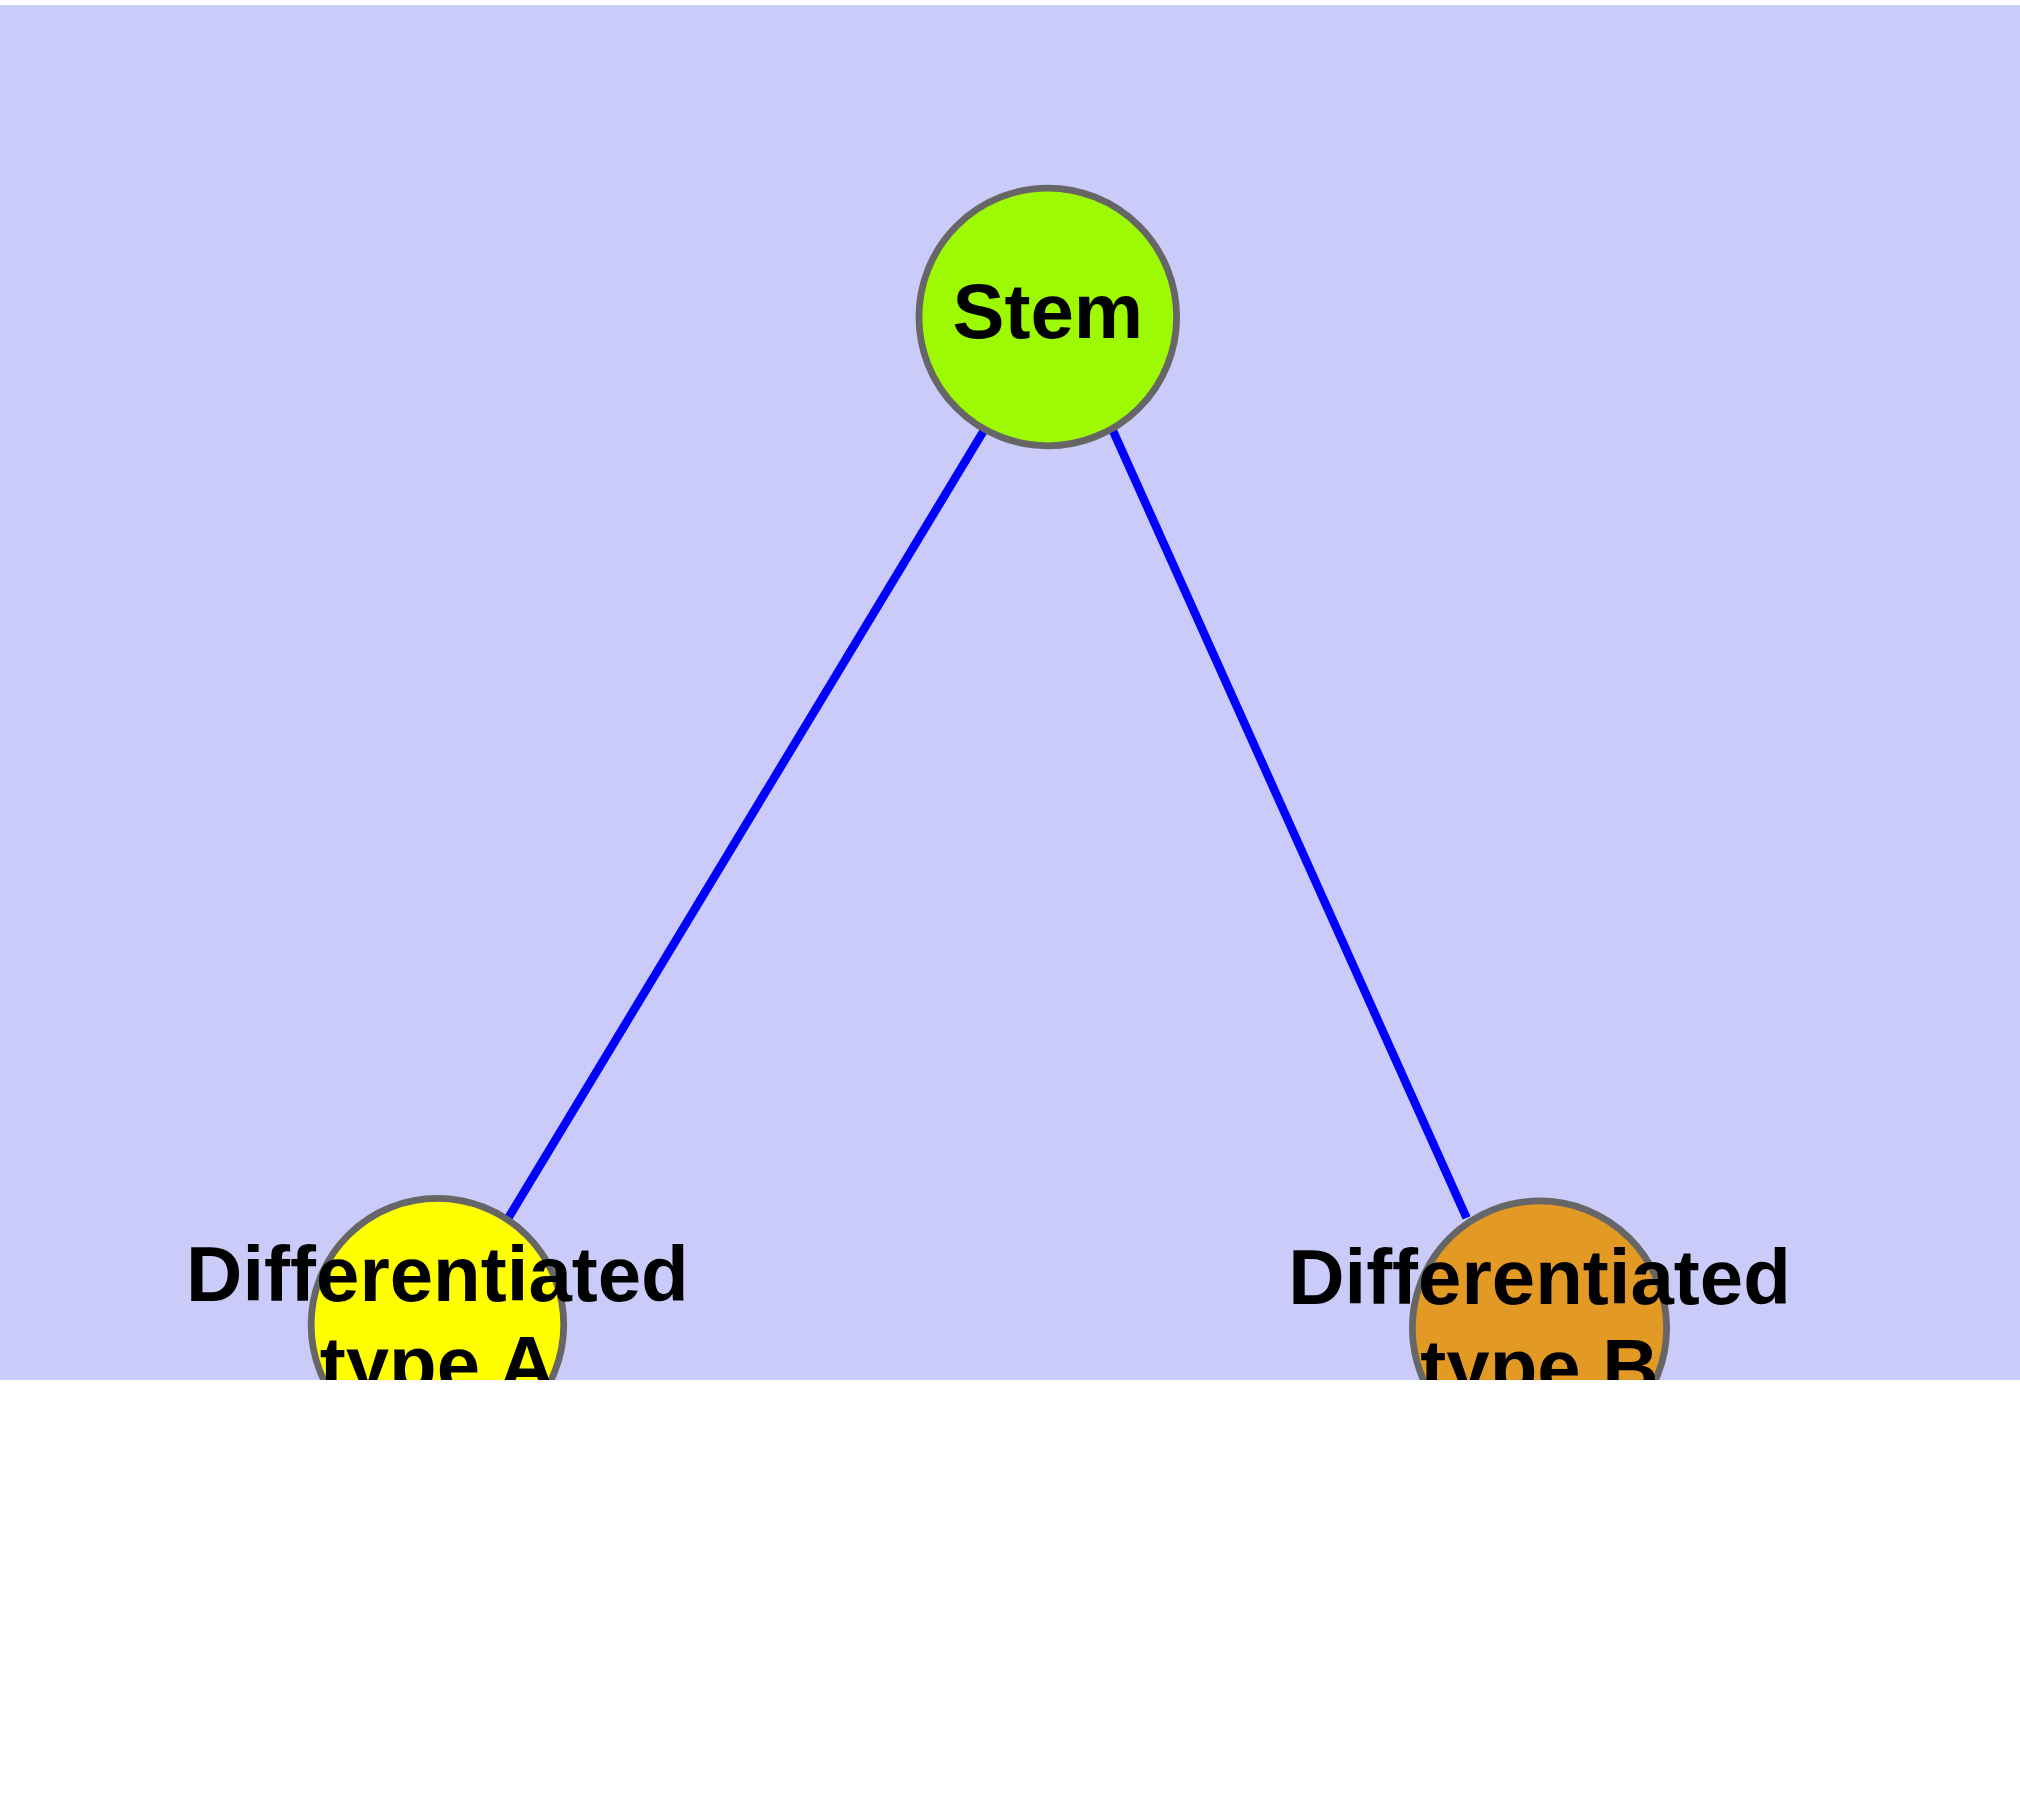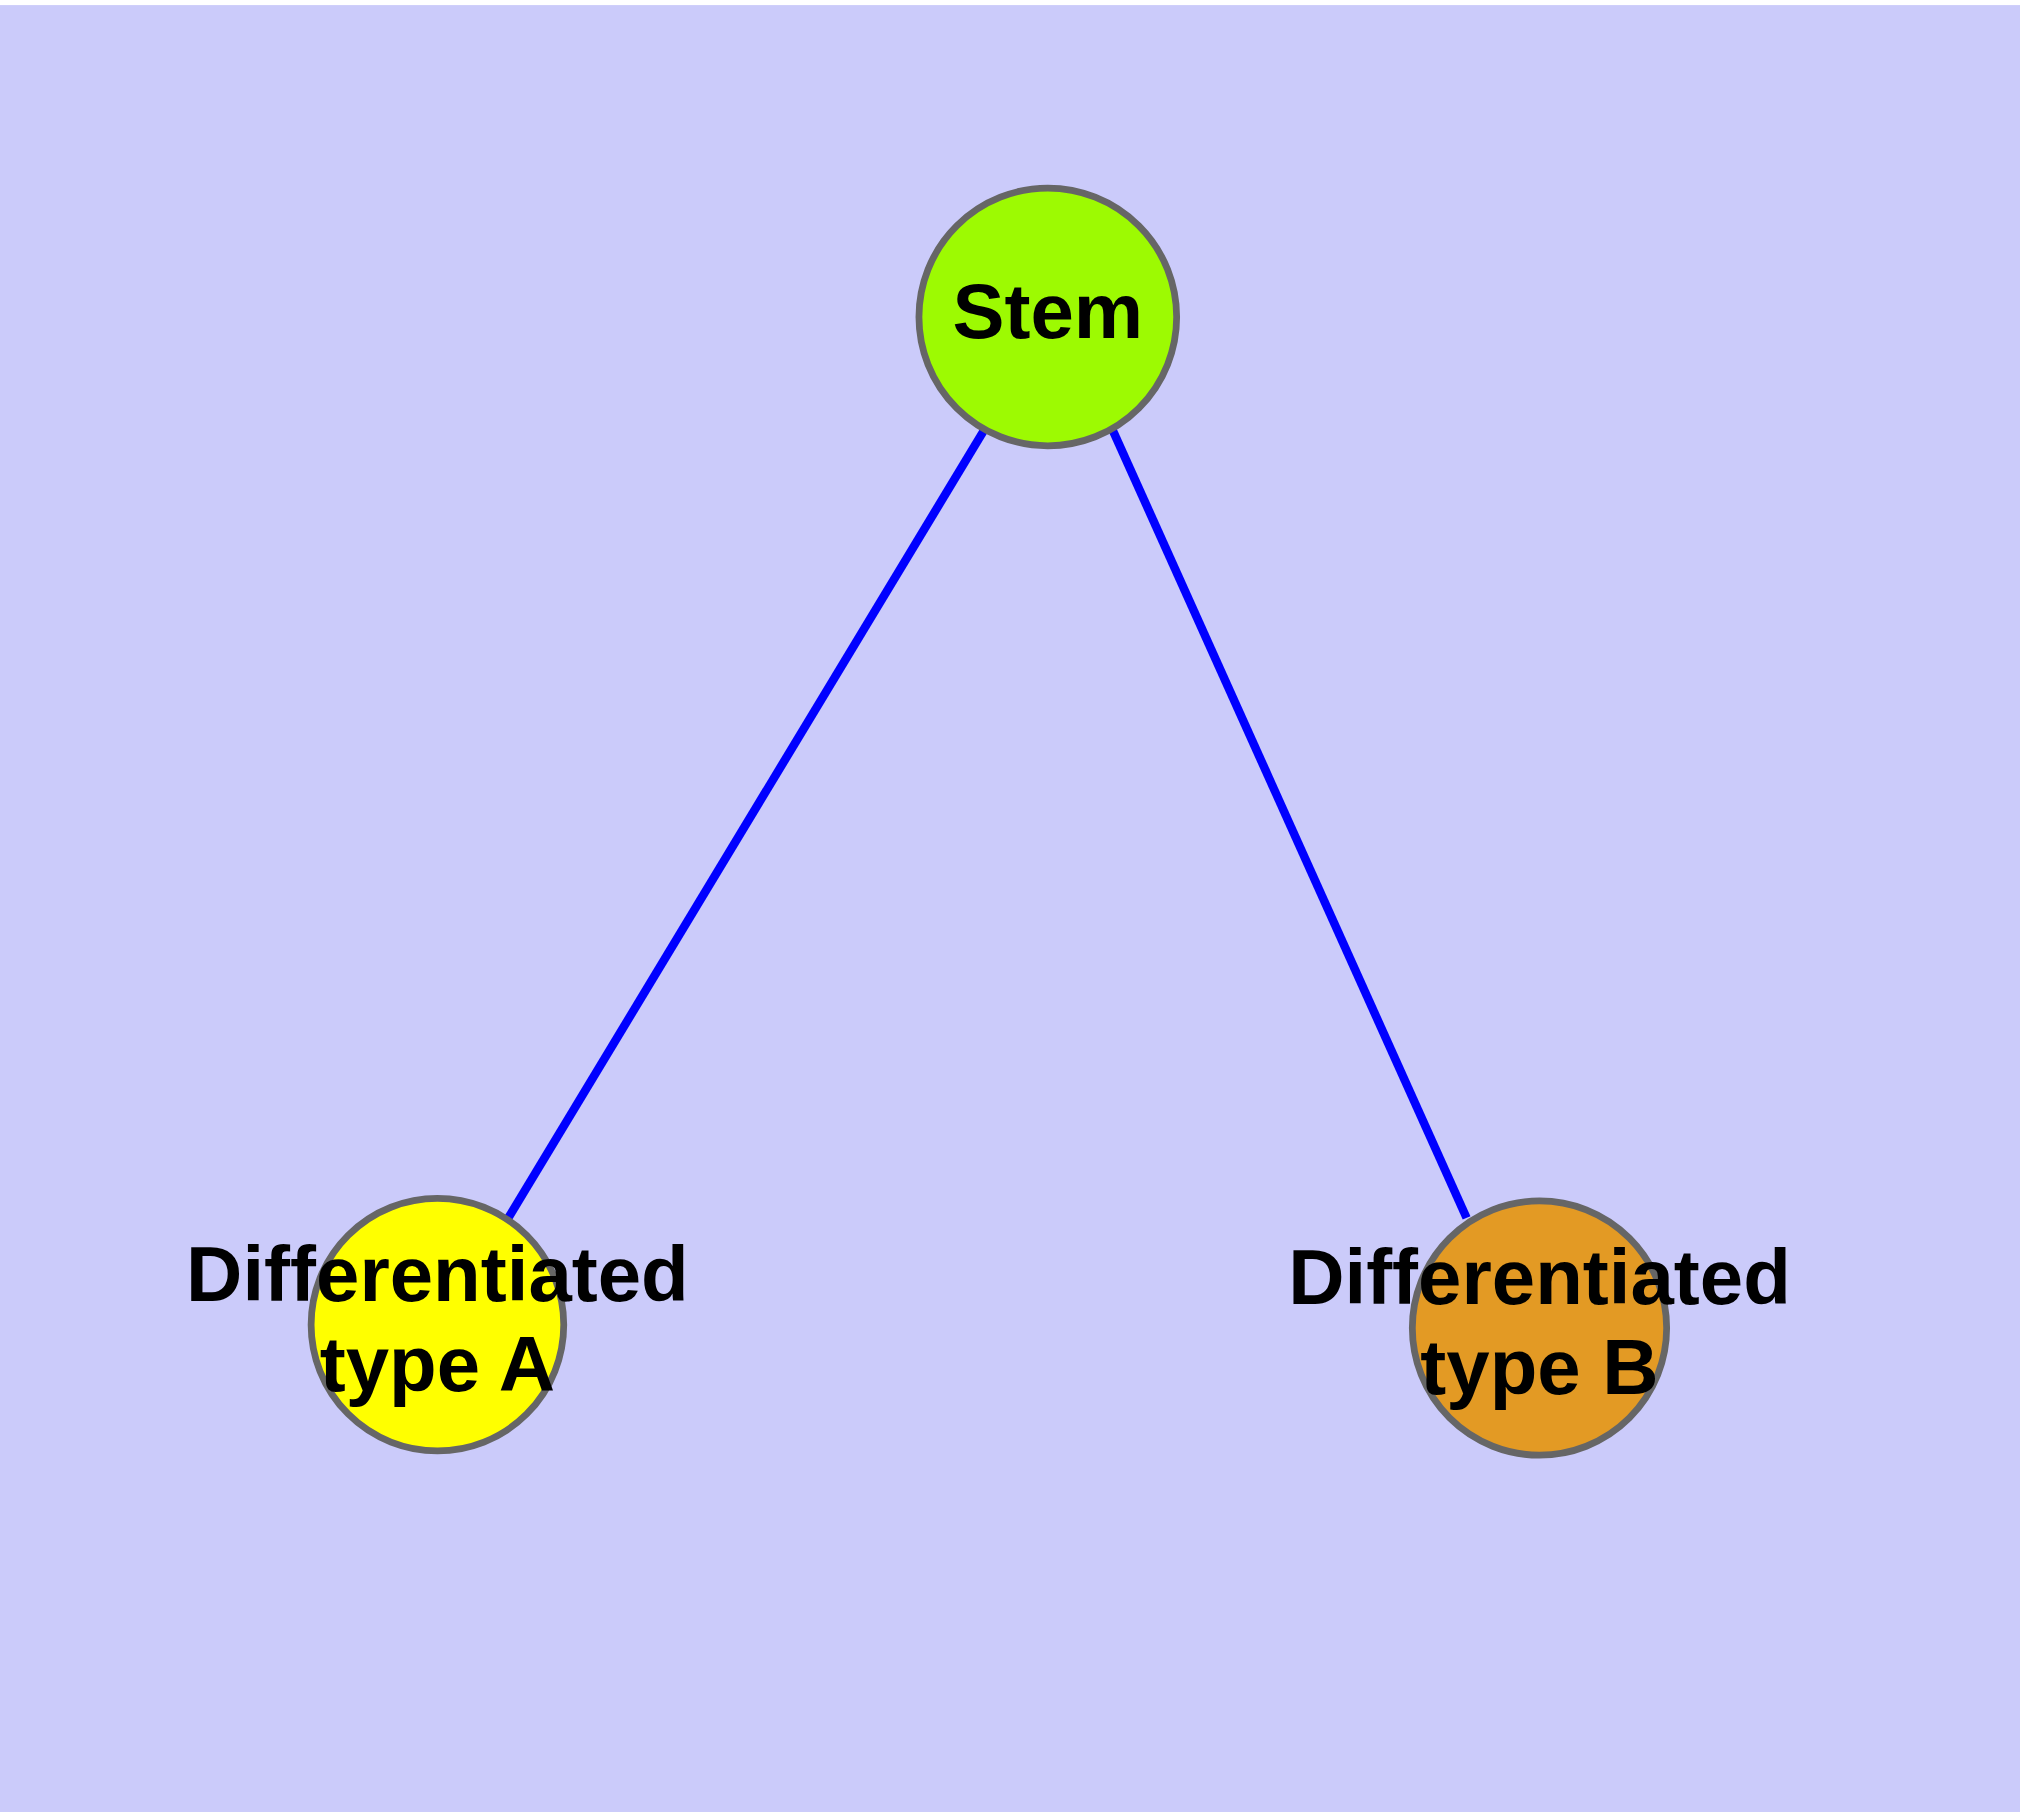--- a/index.html
+++ b/index.html
@@ -28,21 +28,21 @@
     font-family: "Liberation Sans", sans-serif;
     font-weight: bold;
     fill: #000000;
     text-anchor: middle;
     dominant-baseline: middle;
   }
 </style>
 </head>
 <body>
 
-<div id="canvas" style="width: 2021px; height: 1812px; background: rgb(255, 255, 255);">
+<div id="canvas" style="width: 2021px; height: 1380px; background: rgb(255, 255, 255);">
   <svg id="graph-svg" viewBox="0 0 2384 2138" preserveAspectRatio="none" xmlns="http://www.w3.org/2000/svg">
 
     <rect id="bg-rect" x="0" y="6" width="2384" height="2132" fill="#cbcbfa"></rect>
 
     <g id="edges-layer">
         <line x1="1163" y1="504" x2="599" y2="1438" stroke="#0000ff" stroke-width="10" stroke-linecap="butt"></line>
         <line x1="1311" y1="504" x2="1730" y2="1437" stroke="#0000ff" stroke-width="10" stroke-linecap="butt"></line>
       </g>
     <g id="nodes-layer">
         <circle cx="1236" cy="374" r="152" fill="#9dfa02" stroke="#666666" stroke-width="8"></circle>

